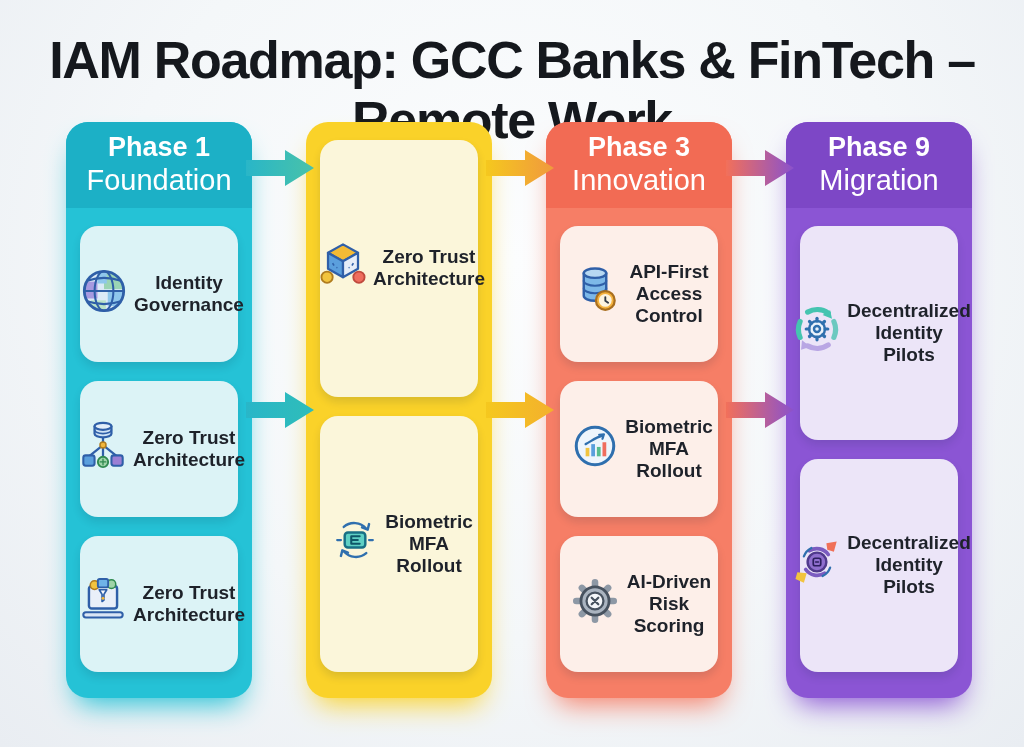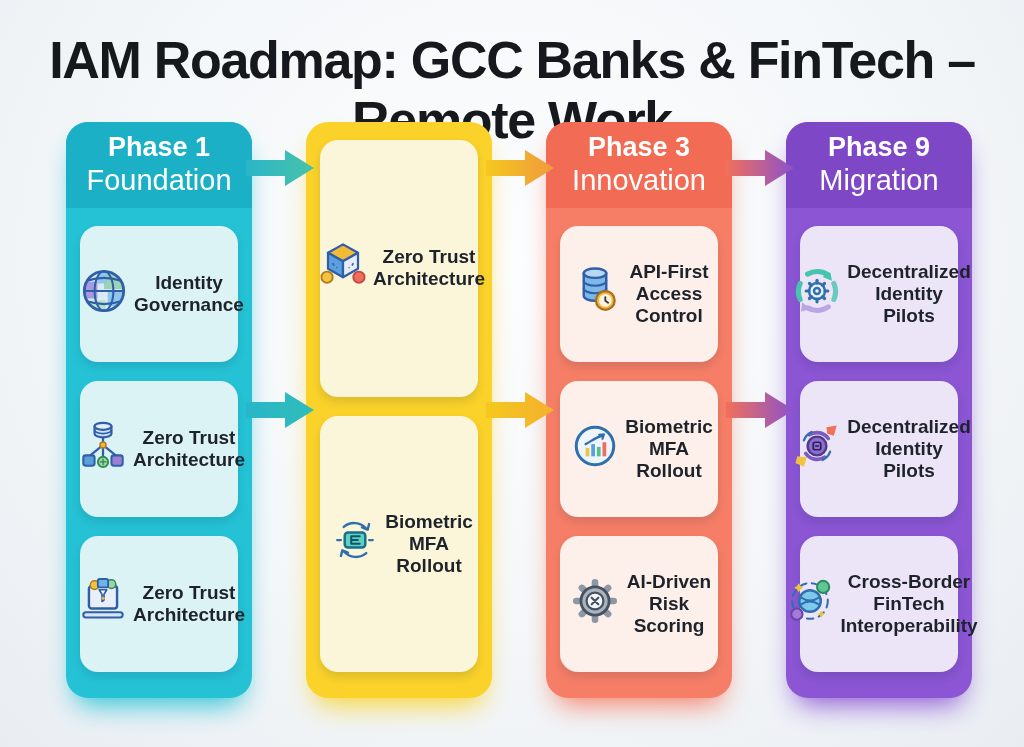--- a/index.html
+++ b/index.html
@@ -226,34 +226,20 @@
               <path d="M18 26 a16 16 0 0 1 8 -9" stroke="#2f6fae" stroke-width="2.4"></path>
               <path d="M42 12 l11 -2 -3 11 -7 -2 z" fill="#f07058"></path>
               <path d="M11 43 l10 1 -3 10 -9 -4 z" fill="#f2c43e"></path>
               <circle cx="32" cy="32" r="10" fill="#8f6fce" stroke="#503a8c" stroke-width="2.6"></circle>
               <rect x="28" y="28" width="8" height="8" rx="2" stroke="#2c1f5e" stroke-width="1.8"></rect>
               <path d="M30.5 32 h3" stroke="#2c1f5e" stroke-width="1.6"></path>
             </svg>
           </span>
           <div class="card-label">Decentralized Identity Pilots</div>
         </div>
-        <div class="card">
-          <span class="icon">
-            <svg viewBox="0 0 64 64" width="60" height="60" fill="none" stroke-linecap="round">
-              <circle cx="32" cy="32" r="19" stroke="#2f6fae" stroke-width="2.2" stroke-dasharray="7 6"></circle>
-              <circle cx="32" cy="32" r="11.5" fill="#7ec8ec" stroke="#2f6fae" stroke-width="2.6"></circle>
-              <path d="M22 28 q10 7 20 0 M22 36 q10 -7 20 0" stroke="#2f6fae" stroke-width="2.2"></path>
-              <circle cx="46" cy="17" r="6.5" fill="#5ec794" stroke="#2f8a5f" stroke-width="2.2"></circle>
-              <circle cx="18" cy="46" r="6" fill="#a57ad6" stroke="#6b46a8" stroke-width="2.2"></circle>
-              <path d="M20 13 l1.8 3 3 1.8 -3 1.8 -1.8 3 -1.8 -3 -3 -1.8 3 -1.8 z" fill="#f2c43e"></path>
-              <path d="M44 42 l1.4 2.4 2.4 1.4 -2.4 1.4 -1.4 2.4 -1.4 -2.4 -2.4 -1.4 2.4 -1.4 z" fill="#f2c43e"></path>
-            </svg>
-          </span>
-          <div class="card-label">Cross-Border FinTech Interoperability</div>
-        </div>
       </div>
     </section>
   </div>
 
   <svg class="arrow a0" viewBox="0 0 68 40">
     <defs>
         <linearGradient id="agrad0" x1="0" y1="0" x2="1" y2="0">
           <stop offset="0" stop-color="#29b6c8"></stop>
           <stop offset="1" stop-color="#49c2a9"></stop>
         </linearGradient>

